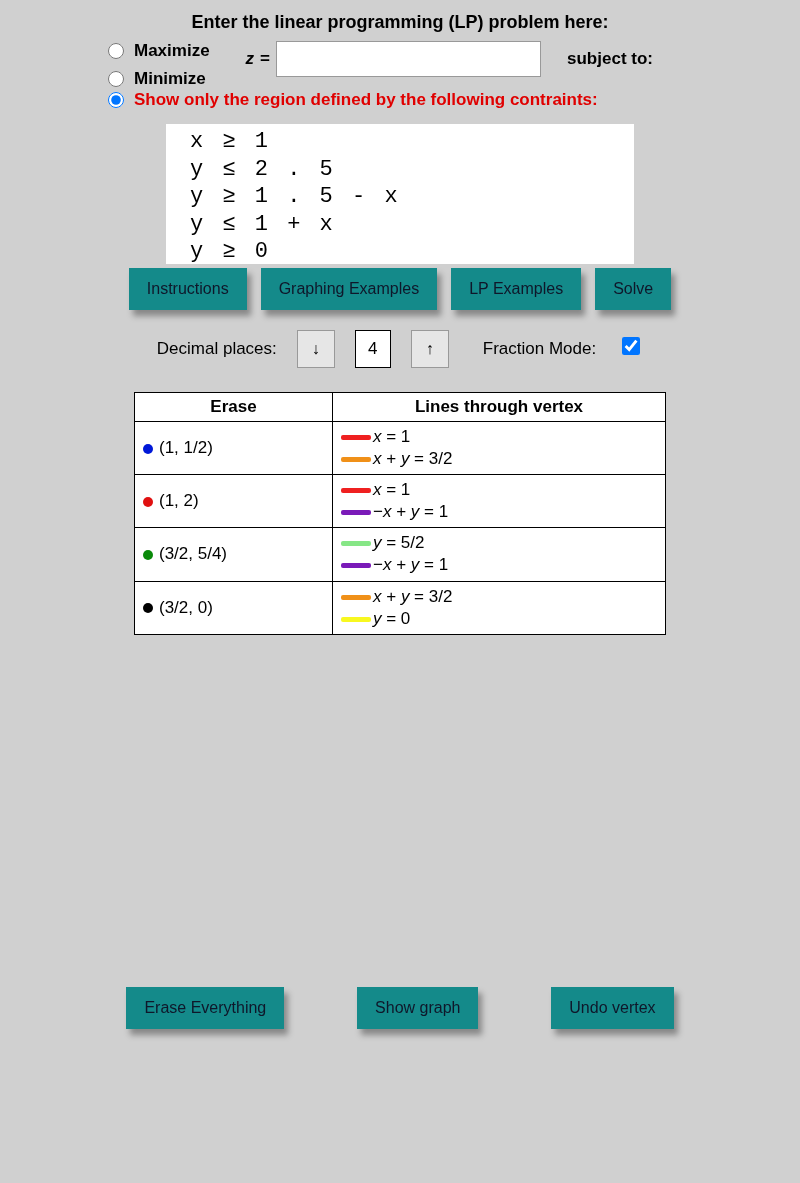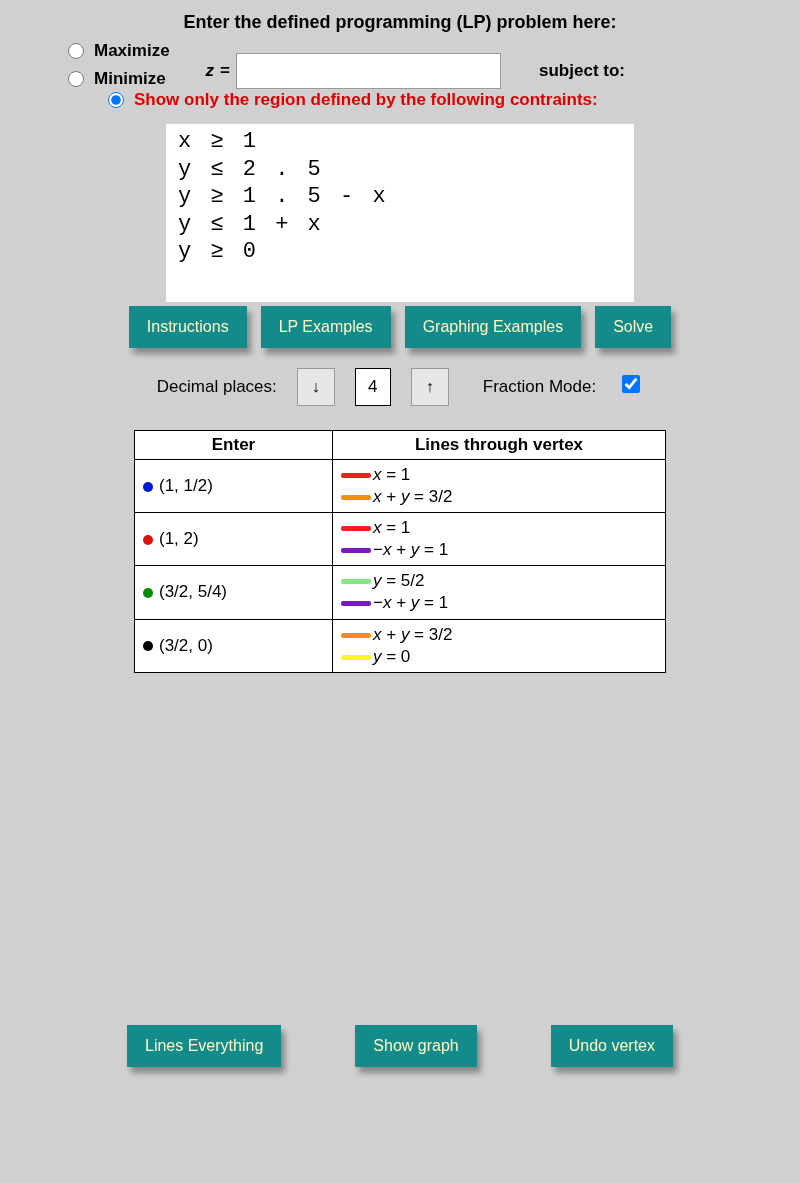--- a/index.html
+++ b/index.html
@@ -16,22 +16,22 @@
     padding: 12px 0 40px 0;
   }
   .header-line {
     text-align: center;
     font-weight: bold;
     font-size: 18px;
     margin-bottom: 8px;
   }
   .options-row {
     display: flex;
-    align-items: flex-end;
-    padding-left: 68px;
+    align-items: flex-start;
+    padding-left: 108px;
     gap: 6px;
   }
   .radio-col {
     display: flex;
     flex-direction: column;
     gap: 8px;
   }
   .radio-item {
     display: flex;
     align-items: center;
@@ -53,54 +53,54 @@
   .z-label { font-weight: bold; font-style: italic; }
   .z-eq { font-weight: bold; }
   .z-input {
     width: 265px;
     height: 36px;
     border: 1px solid #999;
     background: #fff;
     padding: 4px 6px;
     font-size: 15px;
   }
-  .subject { font-weight: bold; margin-left: 32px; }
+  .subject { font-weight: bold; margin-left: 20px; }
   .show-region {
     display: flex;
     align-items: center;
     gap: 10px;
     padding-left: 108px;
     margin-top: 1px;
     font-weight: bold;
     color: #e00000;
     font-size: 17px;
   }
   .constraints-box {
     display: block;
     margin: 14px auto 0 auto;
     width: 468px;
-    height: 178px;
+    height: 140px;
     background: #fff;
     border: none;
-    padding: 4px 12px;
+    padding: 4px 24px;
     font-family: "Courier New", monospace;
     font-size: 22px;
     line-height: 1.25;
     resize: none;
     letter-spacing: 3px;
   }
   .btn-row {
     display: flex;
     justify-content: center;
     gap: 14px;
     margin-top: 4px;
   }
   .btn {
     background: #148a8a;
-    color: #fef9c3;
+    color: #0f172a;
     border: none;
     padding: 12px 18px;
     font-size: 16px;
     cursor: pointer;
     box-shadow: 4px 6px 6px rgba(0,0,0,0.35);
   }
   .controls-row {
     display: flex;
     justify-content: center;
     align-items: center;
@@ -173,21 +173,21 @@
     justify-content: space-around;
     padding: 0 90px;
     margin-top: 352px;
   }
 </style>
 </head>
 <body>
 
 <div class="container">
 
-  <div class="header-line">Enter the defined programming (LP) problem here:</div>
+  <div class="header-line">Enter the linear programming (LP) problem here:</div>
 
   <div class="options-row">
     <div class="radio-col">
       <label class="radio-item">
         <input type="radio" name="opt" style="">
         <span>Maximize</span>
       </label>
       <label class="radio-item">
         <input type="radio" name="opt" style="">
         <span>Minimize</span>
@@ -207,38 +207,38 @@
   </label>
 
   <textarea class="constraints-box" style="">x ≥ 1
 y ≤ 2 . 5
 y ≥ 1 . 5 - x
 y ≤ 1 + x
 y ≥ 0</textarea>
 
   <div class="btn-row">
     <button class="btn">Instructions</button>
+    <button class="btn">Graphing Examples</button>
     <button class="btn">LP Examples</button>
-    <button class="btn">Graphing Examples</button>
     <button class="btn">Solve</button>
   </div>
 
   <div class="controls-row">
     <span>Decimal places:</span>
     <button class="step-btn">↓</button>
     <input class="dec-input" type="text" value="4" style="">
     <button class="step-btn">↑</button>
     <span class="frac-label">Fraction Mode:</span>
     <input class="frac-check" type="checkbox" checked="" style="">
   </div>
 
   <table class="results-table">
     <thead>
       <tr>
-        <th>Enter</th>
+        <th>Erase</th>
         <th>Lines through vertex</th>
       </tr>
     </thead>
     <tbody id="results-body">
         <tr>
           <td class="vertex-cell"><span class="dot" style="background: rgb(0, 24, 216);"></span><span>(1, 1/2)</span></td>
           <td>
             <div class="line-row"><span class="line-swatch" style="background: rgb(239, 32, 32);"></span><span class="line-eq"><span class="var">x</span> = 1</span></div>
             <div class="line-row"><span class="line-swatch" style="background: rgb(240, 144, 24);"></span><span class="line-eq"><span class="var">x</span> + <span class="var">y</span> = 3/2</span></div>
           </td>
@@ -261,18 +261,18 @@
           <td class="vertex-cell"><span class="dot" style="background: rgb(0, 0, 0);"></span><span>(3/2, 0)</span></td>
           <td>
             <div class="line-row"><span class="line-swatch" style="background: rgb(240, 144, 24);"></span><span class="line-eq"><span class="var">x</span> + <span class="var">y</span> = 3/2</span></div>
             <div class="line-row"><span class="line-swatch" style="background: rgb(248, 248, 32);"></span><span class="line-eq"><span class="var">y</span> = 0</span></div>
           </td>
         </tr>
       </tbody>
   </table>
 
   <div class="bottom-btns">
-    <button class="btn">Lines Everything</button>
+    <button class="btn">Erase Everything</button>
     <button class="btn">Show graph</button>
     <button class="btn">Undo vertex</button>
   </div>
 
 </div>
 
 </body></html>

